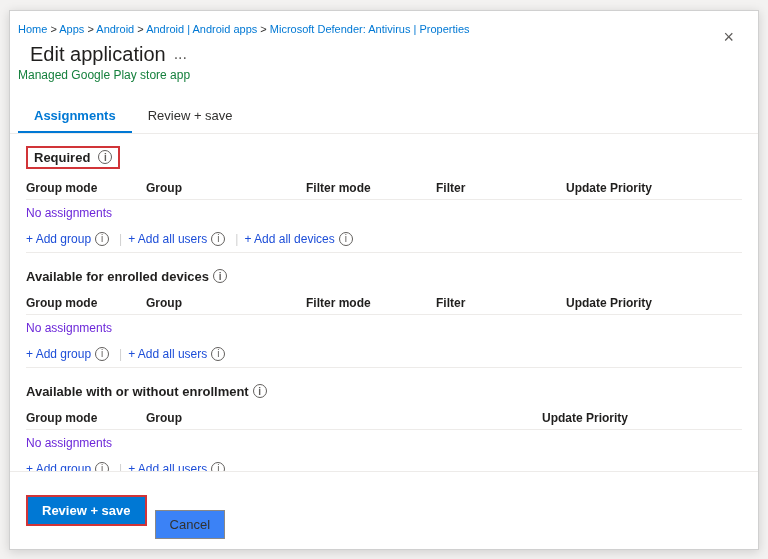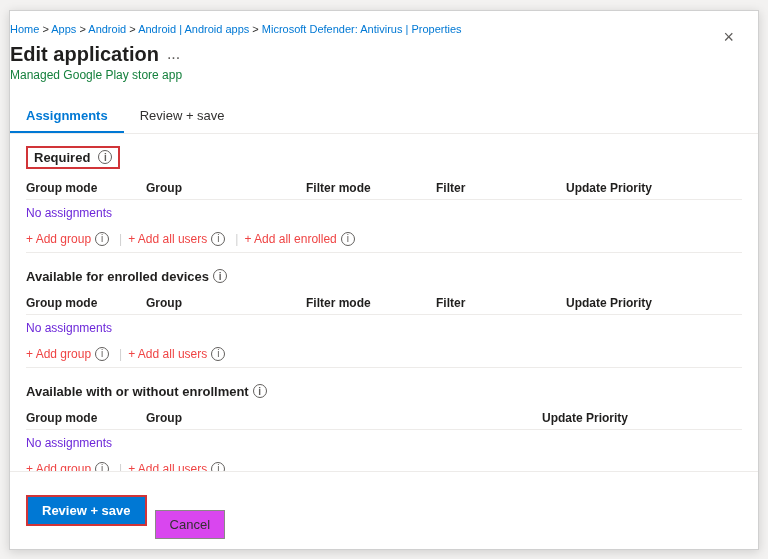--- a/index.html
+++ b/index.html
@@ -17,21 +17,21 @@
       background: #fff;
       width: 750px;
       height: 540px;
       border: 1px solid #d0d0d0;
       box-shadow: 0 2px 10px rgba(0,0,0,0.15);
       display: flex;
       flex-direction: column;
       overflow: hidden;
     }
     .modal-header {
-      padding: 12px 16px 0 0;
+      padding: 12px 16px 0 8px;
       border-bottom: 1px solid #edebe9;
       flex-shrink: 0;
     }
     .breadcrumb {
       font-size: 11px;
       color: #0078d4;
       margin-bottom: 8px;
     }
     .breadcrumb span {
       color: #323130;
@@ -45,22 +45,23 @@
       align-items: center;
       justify-content: space-between;
     }
     .title-block {
       display: flex;
       align-items: center;
       gap: 8px;
     }
     .page-title {
       font-size: 20px;
-      font-weight: 700;
-      color: #201f1e;
+      font-weight: 400;
+      color: #201f1e;
+      margin-left: 12px;
     }
     .title-more {
       font-size: 16px;
       color: #605e5c;
       cursor: pointer;
     }
     .subtitle {
       font-size: 12px;
       color: #15803d;
       margin-top: 2px;
@@ -157,21 +158,21 @@
     }
     .add-links {
       display: flex;
       gap: 0;
       align-items: center;
       padding: 6px 0;
       font-size: 12px;
       border-bottom: 1px solid #edebe9;
     }
     .add-link {
-      color: #ef4444;
+      color: #1d4ed8;
       cursor: pointer;
       text-decoration: none;
       display: flex;
       align-items: center;
       gap: 2px;
     }
     .separator {
       color: #d0d0d0;
       margin: 0 6px;
     }
@@ -186,21 +187,21 @@
     .btn-primary {
       background: #0078d4;
       color: #fff;
       border: 2px solid #d13438;
       padding: 6px 14px;
       cursor: pointer;
       font-size: 13px;
       font-weight: 600;
     }
     .btn-secondary {
-      background: #d946ef;
+      background: #3b82f6;
       color: #323130;
       border: 1px solid #8a8886;
       padding: 6px 14px;
       cursor: pointer;
       font-size: 13px;
       margin-top: 28px;
     }
   </style>
 </head>
 <body>
@@ -251,21 +252,21 @@
         <span>Update Priority</span>
       </div>
       <div class="no-assignments">No assignments</div>
       <div class="add-links">
         <a class="add-link">+ Add group</a>
         <span class="info-icon" style="margin: 0 4px;">i</span>
         <span class="separator">|</span>
         <a class="add-link">+ Add all users</a>
         <span class="info-icon" style="margin: 0 4px;">i</span>
         <span class="separator">|</span>
-        <a class="add-link">+ Add all enrolled</a>
+        <a class="add-link">+ Add all devices</a>
         <span class="info-icon" style="margin: 0 4px;">i</span>
       </div>
     </div>
 
     <div class="section">
       <div class="section-title">
         <span>Available for enrolled devices</span>
         <span class="info-icon">i</span>
       </div>
       <div class="table-header">

